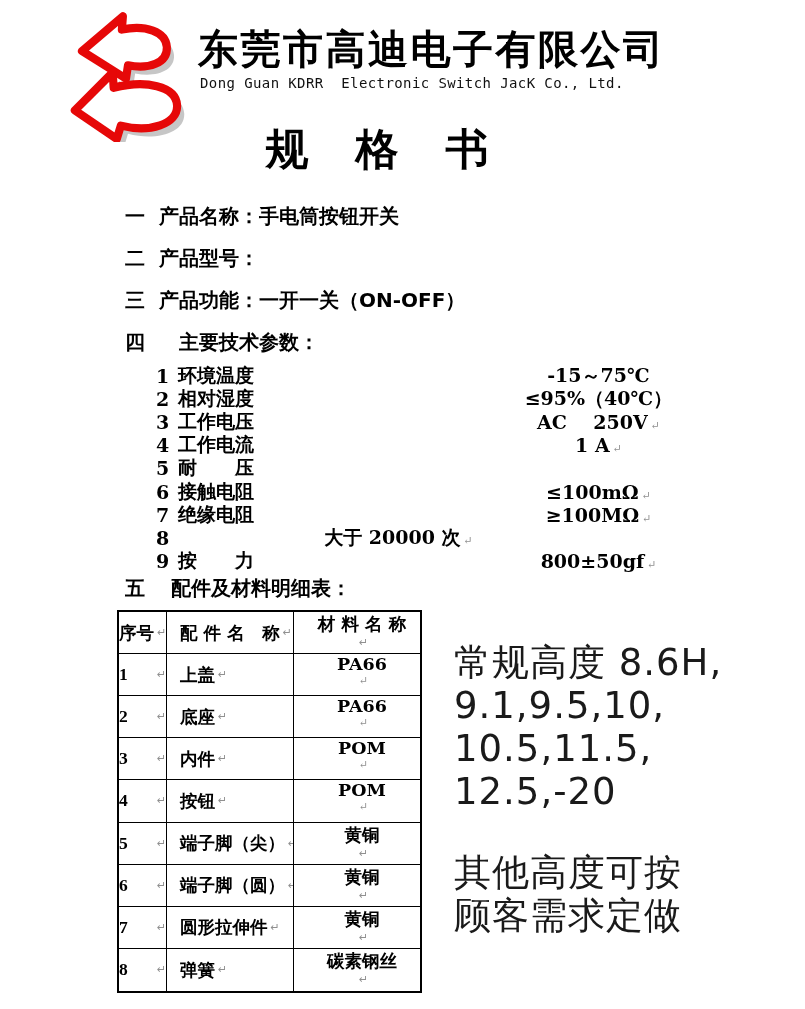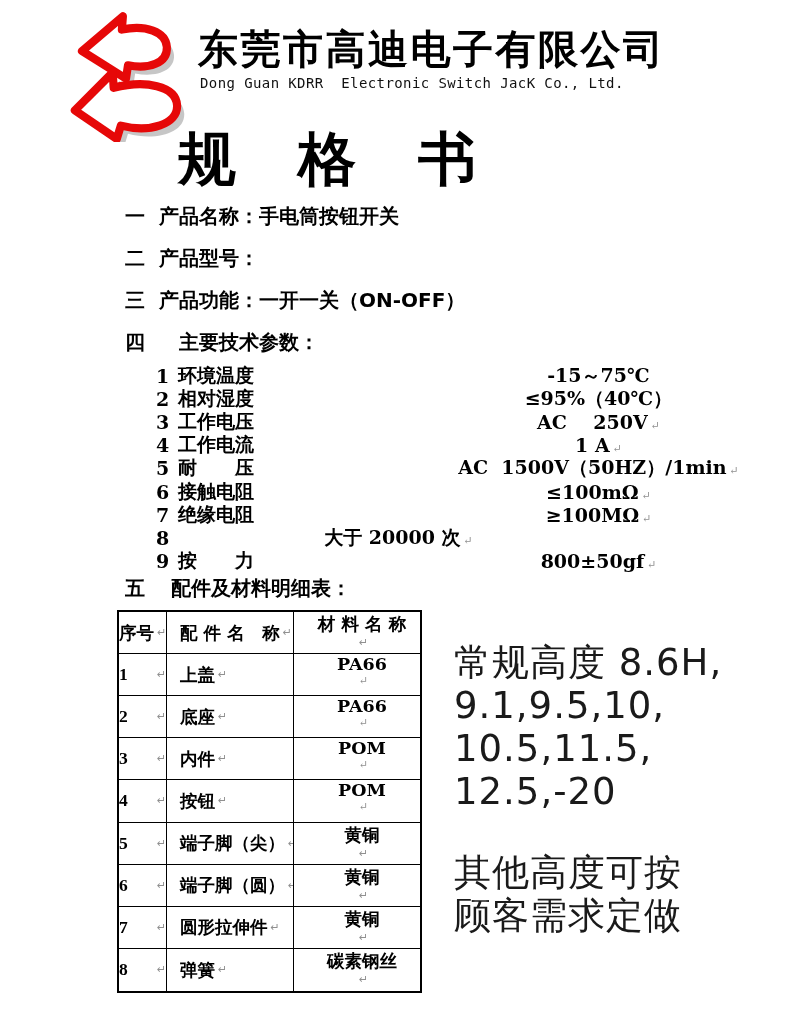--- a/index.html
+++ b/index.html
@@ -12,22 +12,22 @@
   
   .logo { position:absolute; left:60px; top:4px; width:136px; height:138px; }
   .company { position:absolute; left:198px; top:24px; }
   .company-cn { font-size:40px; font-weight:700; letter-spacing:2.5px; line-height:1.25; white-space:nowrap; }
   .company-en {
     font-family:"DejaVu Sans Mono","Liberation Mono",monospace;
     font-size:14px; font-weight:500; margin-top:1px; margin-left:2px;
     letter-spacing:0.4px; white-space:pre; color:#111;
   }
   .doc-title {
-    position:absolute; left:178px; top:121px; width:400px; text-align:left;
-    font-size:58px; font-weight:700; white-space:pre; letter-spacing:2px;
+    position:absolute; left:178px; top:121px; width:400px; text-align:center;
+    font-size:43px; font-weight:700; white-space:pre; letter-spacing:2px;
   }
 
   
   .sections { position:absolute; left:125px; top:203px; }
   .section-row { height:42px; font-size:20px; font-weight:700; display:flex; align-items:flex-start; white-space:pre; }
   .sec-no { width:24px; margin-right:10px; flex:none; }
 
   
   .params { position:absolute; left:156px; top:364px; width:600px; }
   .param-row { height:23.2px; display:flex; align-items:center; font-size:19px; font-weight:700; }
@@ -116,21 +116,20 @@
         <span class="p-value">AC    250V<span class="pmark">↵</span></span>
       </div>
       <div class="param-row">
         <span class="p-idx">4</span>
         <span class="p-label">工作电流</span>
         <span class="p-value">1 A<span class="pmark">↵</span></span>
       </div>
       <div class="param-row">
         <span class="p-idx">5</span>
         <span class="p-label">耐　　压</span>
-        <span class="p-value">AC  1500V（50HZ）/1min<span class="pmark">↵</span></span>
       </div>
       <div class="param-row">
         <span class="p-idx">6</span>
         <span class="p-label">接触电阻</span>
         <span class="p-value">≤100mΩ<span class="pmark">↵</span></span>
       </div>
       <div class="param-row">
         <span class="p-idx">7</span>
         <span class="p-label">绝缘电阻</span>
         <span class="p-value">≥100MΩ<span class="pmark">↵</span></span>

